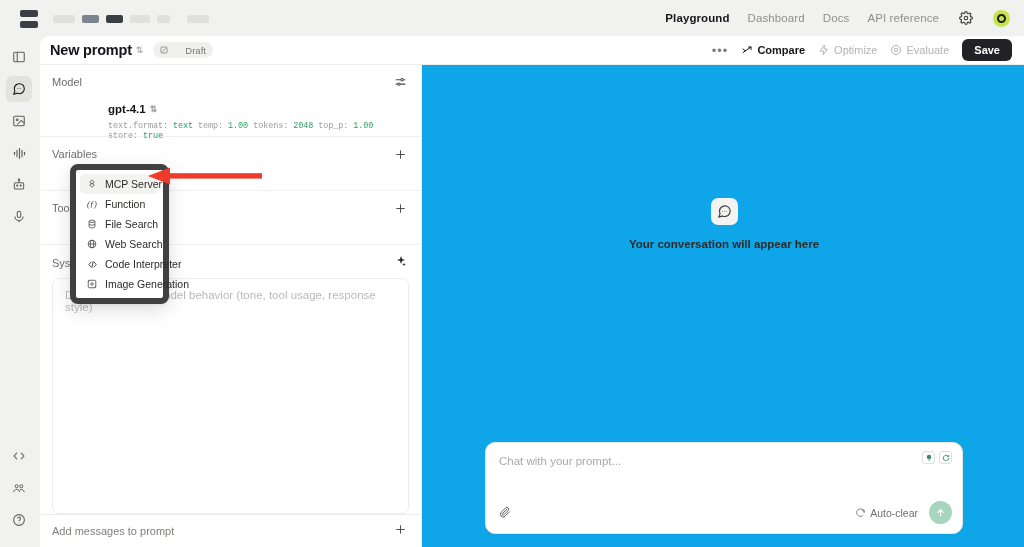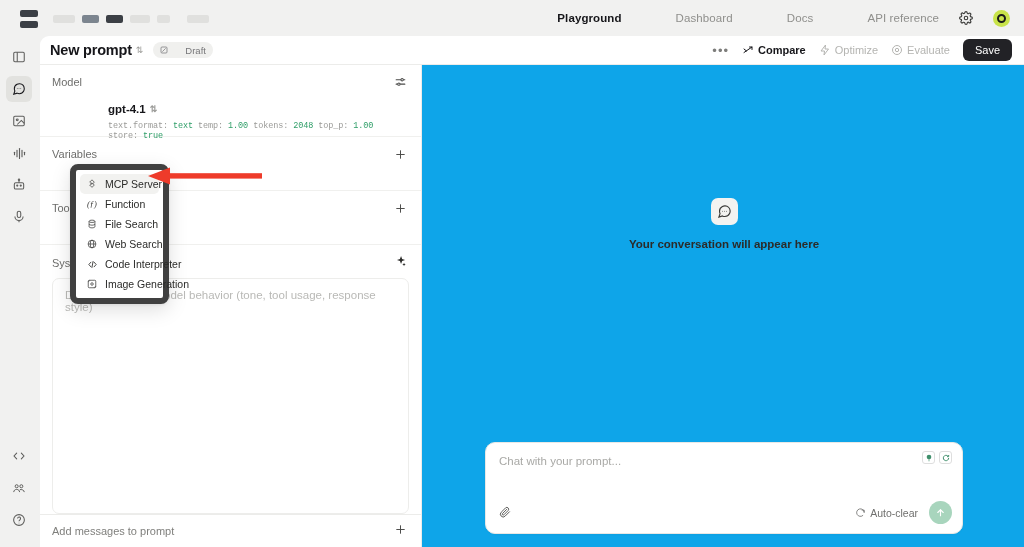--- a/index.html
+++ b/index.html
@@ -23,21 +23,21 @@
   .blob.m { background: #7c858f; }
   .blob.l { background: #e0e0de; }
   .stack { display: flex; flex-direction: column; gap: 4px; }
 
   
   .topnav {
     position: absolute; top: 0; right: 14px; height: 36px;
     display: flex; align-items: center; gap: 18px;
   }
   .topnav a {
-    font-size: 11.5px; color: #8f8f8c; text-decoration: none; letter-spacing: .1px; margin-left: 36px;
+    font-size: 11.5px; color: #8f8f8c; text-decoration: none; letter-spacing: .1px;
   }
   .topnav a.active { color: #16161a; font-weight: 600; }
   .gear-btn { width: 18px; height: 18px; display: flex; align-items: center; justify-content: center; }
   .avatar {
     width: 17px; height: 17px; border-radius: 50%;
     background: #c8e34a;
     display: flex; align-items: center; justify-content: center;
   }
   .avatar .ring {
     width: 9px; height: 9px; border-radius: 50%;
@@ -87,21 +87,21 @@
   .hdr-actions { margin-left: auto; display: flex; align-items: center; gap: 13px; }
   .hdr-btn {
     display: inline-flex; align-items: center; gap: 4px;
     font-size: 11px; color: #b4b4b1; background: none; border: none;
     font-family: inherit; cursor: pointer;
   }
   .hdr-btn.on { color: #16161a; font-weight: 600; }
   .dots { color: #7d7d7b; font-size: 13px; letter-spacing: 1px; }
   .save-btn {
     background: #222226; color: #fff; border: none;
-    font-size: 11px; font-weight: 400; border-radius: 6px;
+    font-size: 11px; font-weight: 700; border-radius: 6px;
     padding: 5px 12px; font-family: inherit; cursor: pointer;
   }
 
   
   .body-split { display: flex; height: 482px; }
   .left-pane { width: 382px; border-right: 1px solid #ececea; position: relative; display: flex; flex-direction: column; }
   .right-pane { flex: 1; position: relative; display: flex; flex-direction: column; background: #0ea5e9; }
 
   
   .cfg-row {

